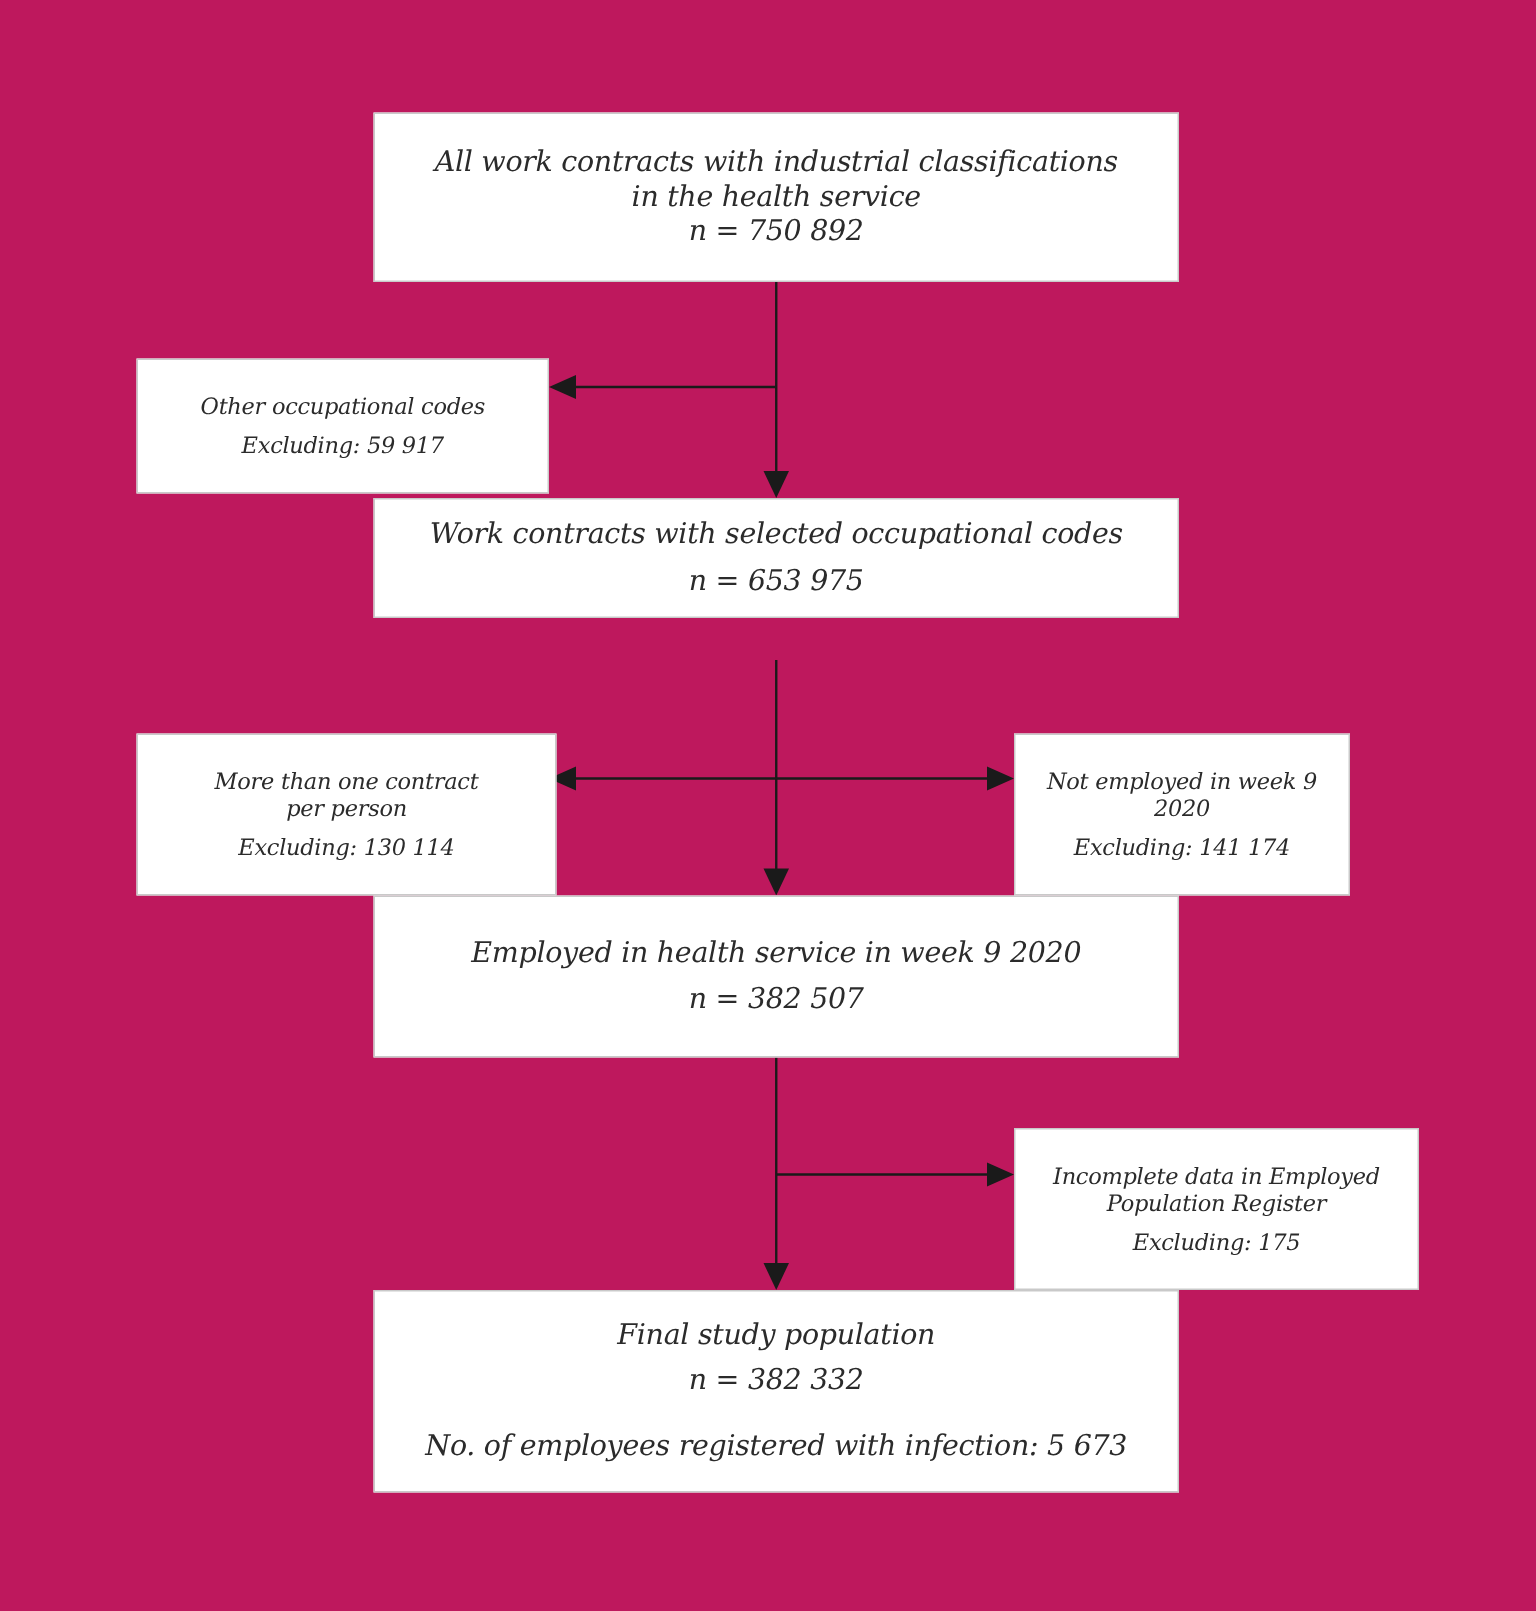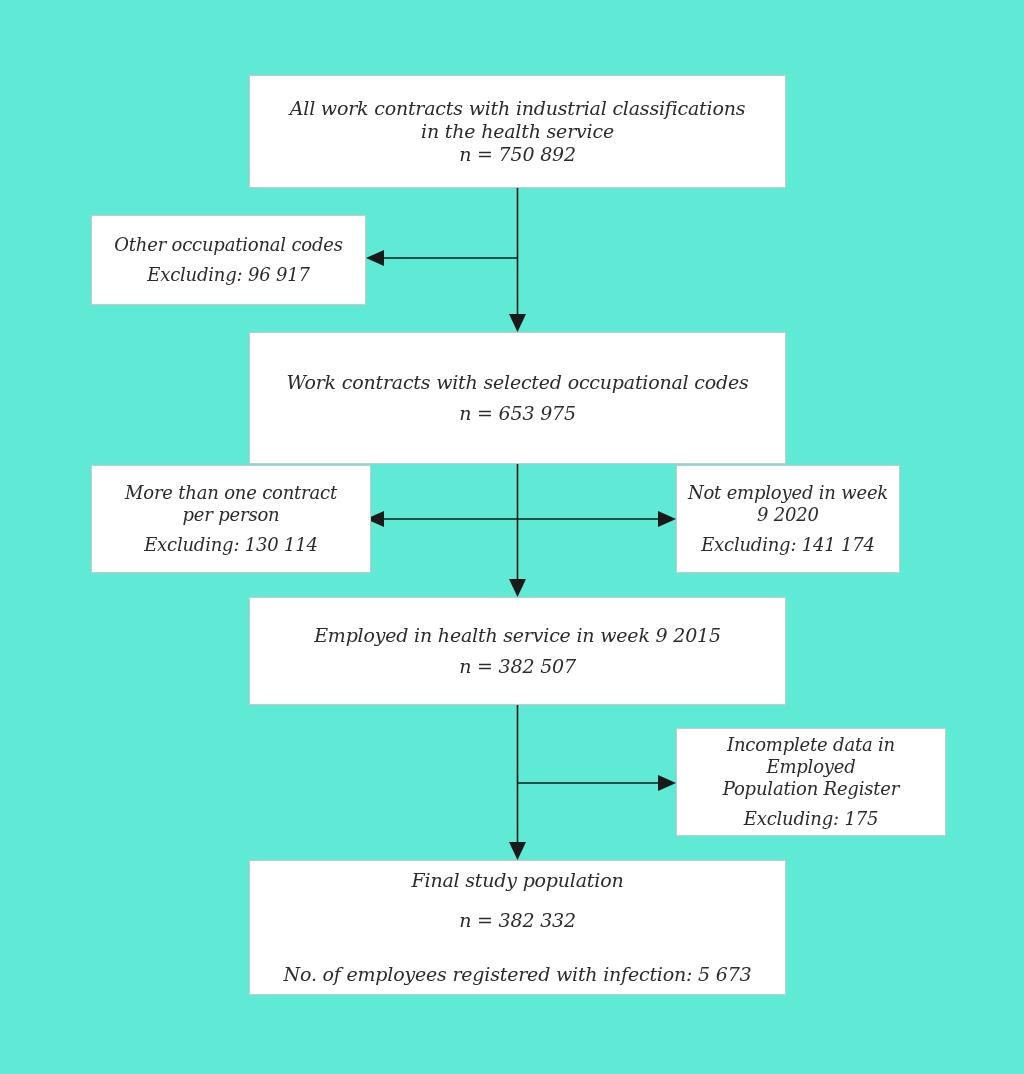--- a/index.html
+++ b/index.html
@@ -9,21 +9,21 @@
   body {
     width: 1024px;
     height: 1074px;
     background: #f0efed;
     font-family: "DejaVu Serif", "Liberation Serif", serif;
   }
   .canvas {
     position: relative;
     width: 1024px;
     height: 1074px;
-    background: #5eead4;
+    background: #be185d;
     overflow: hidden;
   }
   .flowbox {
     position: absolute;
     background: #ffffff;
     border: 1px solid #c9c9c9;
     box-sizing: border-box;
     display: flex;
     flex-direction: column;
     align-items: center;
@@ -42,35 +42,36 @@
     width: 537px;
     font-size: 19px;
     letter-spacing: -0.2px;
     padding: 8px 12px;
   }
   .main-box .n-line {
     margin-top: 7px;
   }
   
   .side-box {
-    font-size: 18px;
+    font-size: 15px;
     letter-spacing: -0.2px;
     padding: 6px 8px;
+    margin-top: 24px;
   }
   .side-box .excl-line {
     margin-top: 8px;
   }
   #box-all-contracts   { top: 75px;  height: 113px; }
   #box-other-codes     { left: 91px;  top: 215px; width: 275px; height: 90px; }
-  #box-selected-codes  { top: 332px; height: 132px; }
+  #box-selected-codes  { top: 332px; height: 80px; }
   #box-multiple-contracts { left: 91px;  top: 465px; width: 280px; height: 108px; }
   #box-not-employed    { left: 676px; top: 465px; width: 224px; height: 108px; }
   #box-employed        { top: 597px; height: 108px; }
   #box-incomplete-data { left: 676px; top: 728px; width: 270px; height: 108px; }
-  #box-final           { top: 860px; height: 135px; justify-content: space-between; }
+  #box-final           { top: 860px; height: 135px; }
   #box-final .infection-line {
     margin-top: 20px;
   }
   .arrows-svg {
     position: absolute;
     left: 0;
     top: 0;
     z-index: 1;
   }
   .arrows-svg line {
@@ -109,41 +110,41 @@
   </svg>
 
   <div id="box-all-contracts" class="flowbox main-box">
     <div class="ln">All work contracts with industrial classifications</div>
     <div class="ln">in the health service</div>
     <div class="ln">n = 750 892</div>
   </div>
 
   <div id="box-other-codes" class="flowbox side-box">
     <div class="ln">Other occupational codes</div>
-    <div class="ln excl-line">Excluding: 96 917</div>
+    <div class="ln excl-line">Excluding: 59 917</div>
   </div>
 
   <div id="box-selected-codes" class="flowbox main-box">
     <div class="ln">Work contracts with selected occupational codes</div>
     <div class="ln n-line">n = 653 975</div>
   </div>
 
   <div id="box-multiple-contracts" class="flowbox side-box">
     <div class="ln">More than one contract</div>
     <div class="ln">per person</div>
     <div class="ln excl-line">Excluding: 130 114</div>
   </div>
 
   <div id="box-not-employed" class="flowbox side-box">
     <div class="ln">Not employed in week 9 2020</div>
     <div class="ln excl-line">Excluding: 141 174</div>
   </div>
 
   <div id="box-employed" class="flowbox main-box">
-    <div class="ln">Employed in health service in week 9 2015</div>
+    <div class="ln">Employed in health service in week 9 2020</div>
     <div class="ln n-line">n = 382 507</div>
   </div>
 
   <div id="box-incomplete-data" class="flowbox side-box">
     <div class="ln">Incomplete data in Employed</div>
     <div class="ln">Population Register</div>
     <div class="ln excl-line">Excluding: 175</div>
   </div>
 
   <div id="box-final" class="flowbox main-box">

